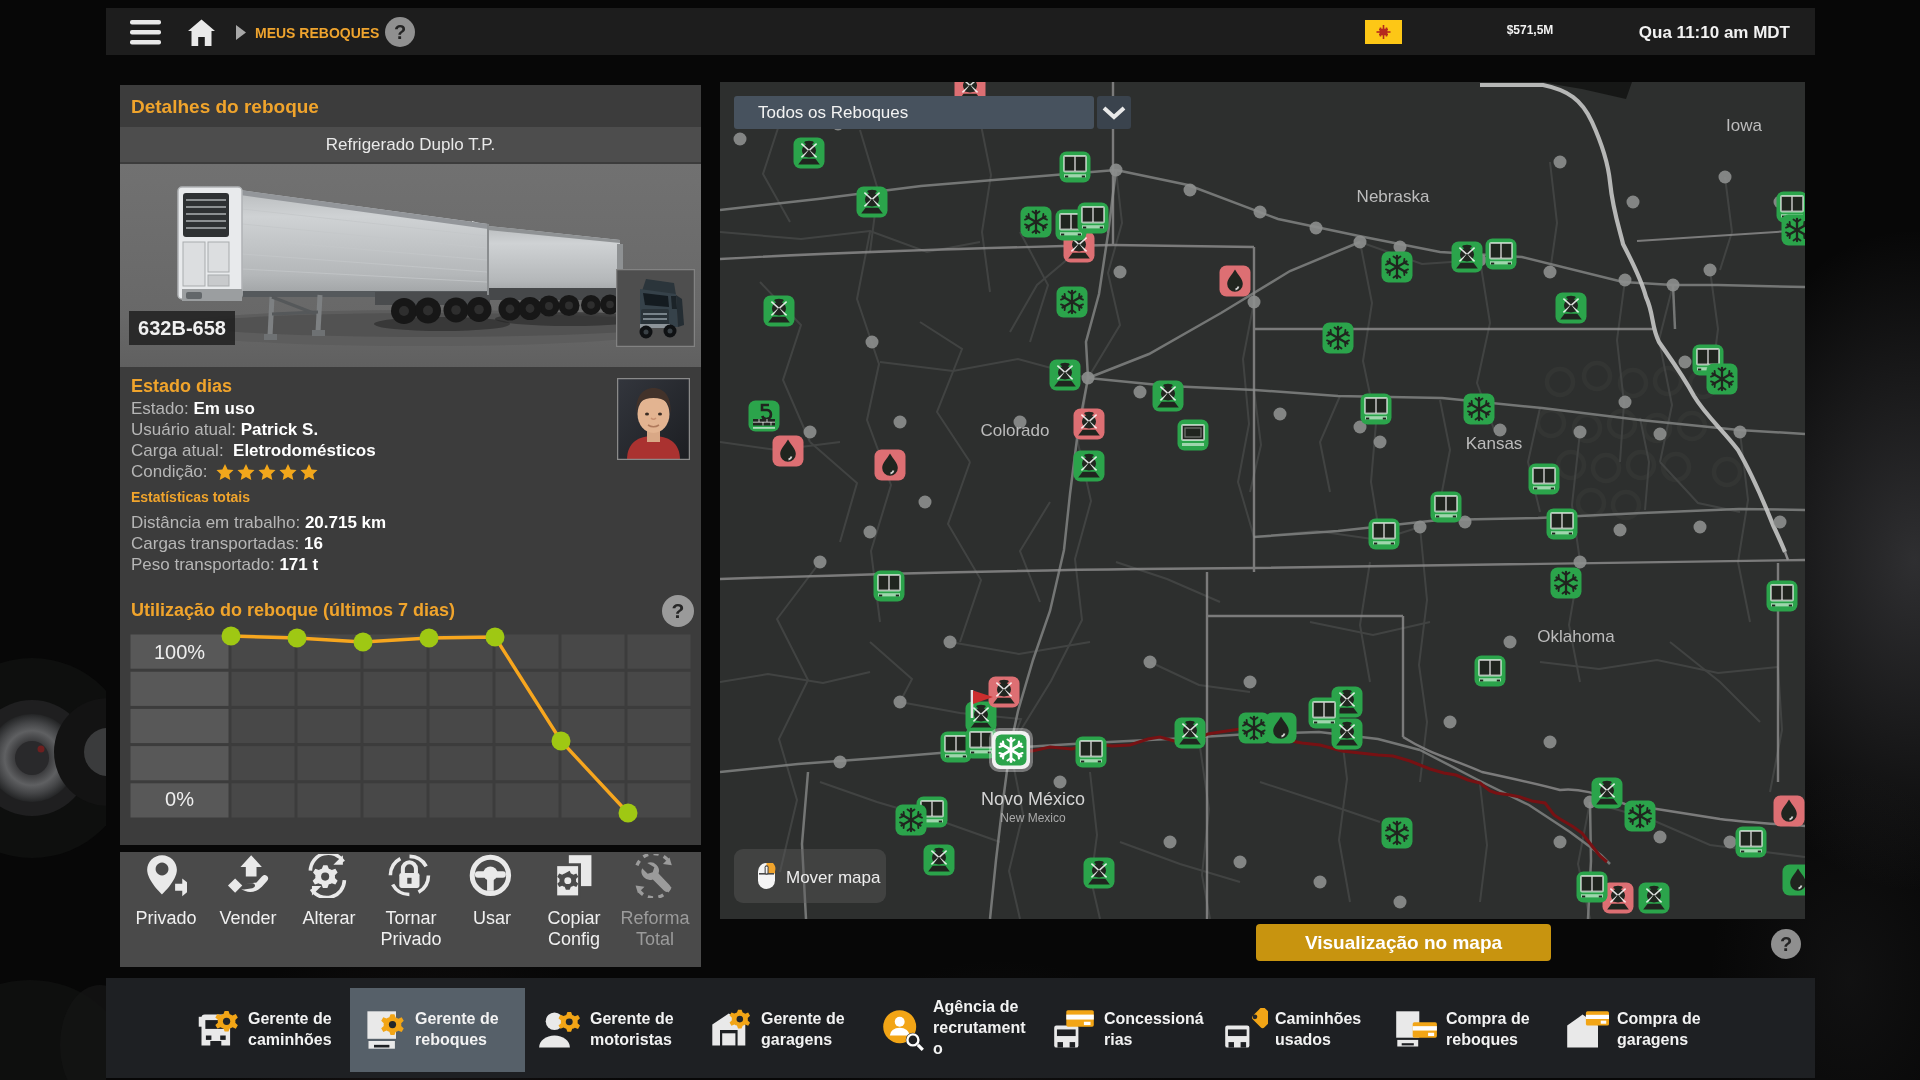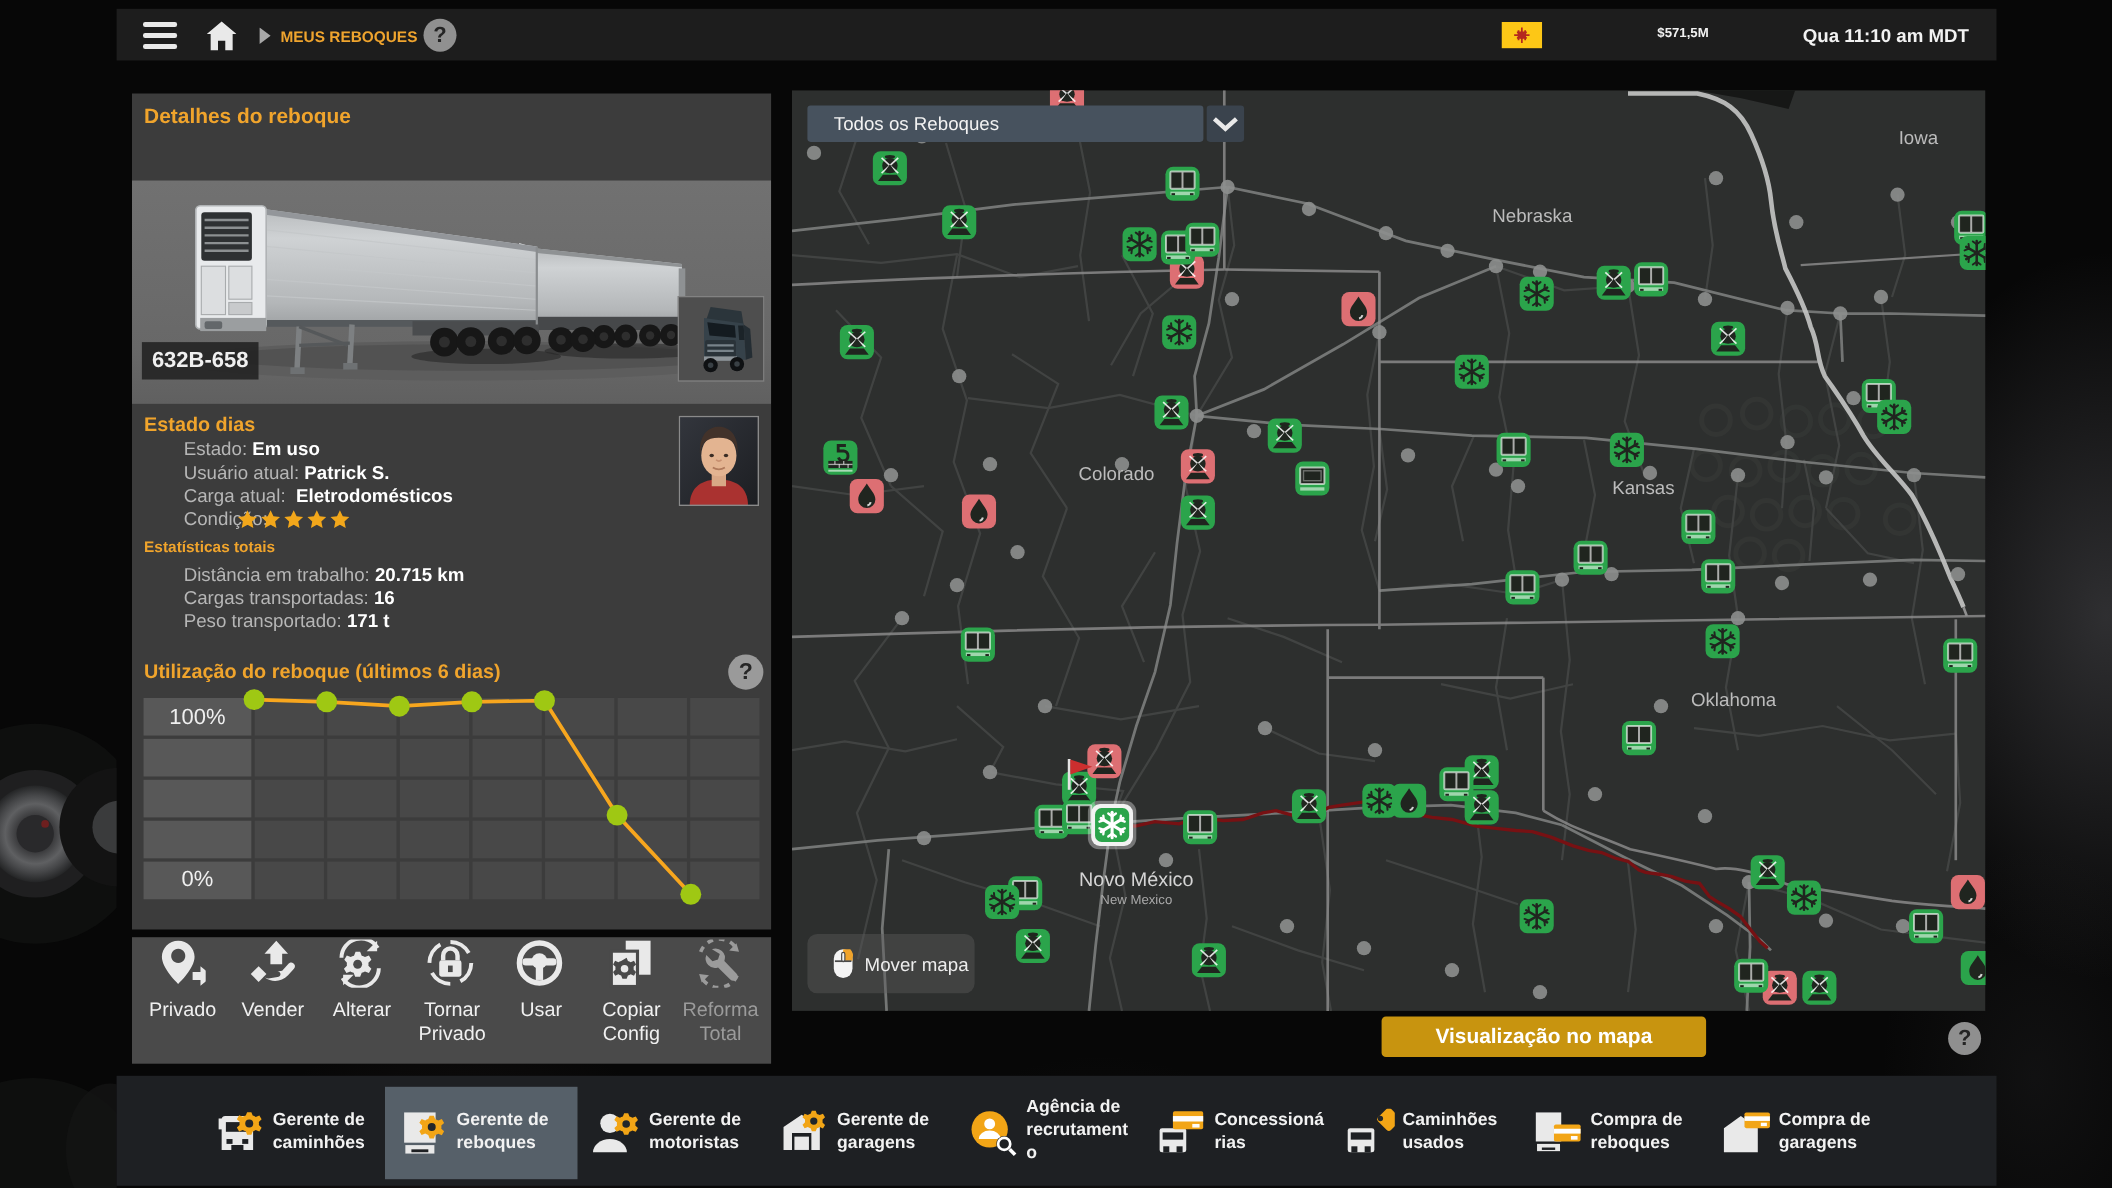--- a/index.html
+++ b/index.html
@@ -1,19 +1,19 @@
 <!DOCTYPE html>
 <html><head><meta charset="utf-8">
 <style>
  html,body{margin:0;padding:0;background:#050505;}
  #stage{position:relative;width:1920px;height:1080px;overflow:hidden;
    font-family:"Liberation Sans",sans-serif;background:#060606;}
  .abs{position:absolute;}
  .or{color:#f0a42c;font-weight:bold;}
- .lbl{color:#b6b6b6;margin-left:36px;}
+ .lbl{color:#b6b6b6;}
  .val{color:#fff;font-weight:bold;}
 </style></head><body>
 <div id="stage">
 
 <div class="abs" style="left:0;top:0;width:1920px;height:1080px;
   background:
    radial-gradient(300px 460px at 1915px 560px, rgba(150,150,158,0.28), rgba(0,0,0,0) 72%),
    radial-gradient(200px 300px at 1850px 980px, rgba(90,90,95,0.12), rgba(0,0,0,0) 70%),
    radial-gradient(300px 200px at 420px 1075px, rgba(80,60,60,0.18), rgba(0,0,0,0) 70%),
    radial-gradient(240px 170px at 1000px 1078px, rgba(90,80,80,0.10), rgba(0,0,0,0) 70%),
@@ -67,20 +67,21 @@
         <line x1="14" y1="14.5" x2="23" y2="14.5"></line>
  </g>
  <circle cx="18.5" cy="12" r="3" fill="#b5281e"></circle>
 </svg>
 <div class="abs" style="left:1440px;top:23px;width:180px;text-align:center;font-size:12px;font-weight:bold;color:#f2f2f2;">$571,5M</div>
 <div class="abs" style="left:1560px;top:23px;width:230px;text-align:right;font-size:17px;font-weight:bold;color:#f2f2f2;">Qua 11:10 am MDT</div>
 <div class="abs" style="left:120px;top:85px;width:581px;height:882px;">
       <div class="abs" style="left:0;top:0;width:581px;height:760px;background:#3c3c3c;"></div>
       <div class="abs" style="left:0;top:767px;width:581px;height:115px;background:#4a4a4a;"></div>
       <div class="abs" style="left:11px;top:11px;font-size:19px;"><span class="or" style="font-size:19px;">Detalhes do reboque</span></div>
+      <div class="abs" style="left:0;top:42px;width:581px;height:35px;background:#4d4d4d;color:#e9e9e9;font-size:17px;text-align:center;line-height:35px;">Refrigerado Duplo T.P.</div>
 <svg class="abs" style="left:0;top:79px" width="581" height="203" viewBox="0 0 581 203">
  <rect width="581" height="203" fill="#6a6a6a"></rect>
  <rect width="581" height="203" fill="url(#imgg)"></rect>
  <defs>
   <linearGradient id="imgg" x1="0" y1="0" x2="0" y2="1">
    <stop offset="0" stop-color="#717171"></stop>
             <stop offset="0.75" stop-color="#686868"></stop>
             <stop offset="1" stop-color="#606060"></stop>
   </linearGradient>
   <linearGradient id="side1" x1="0" y1="0" x2="0" y2="1">
@@ -238,21 +239,21 @@
       <svg class="abs" style="left:159px;top:378px" width="18" height="18" viewBox="0 0 20 19">
         <path d="M10,0.5 L12.9,6.6 19.5,7.4 14.6,11.9 15.9,18.4 10,15.1 4.1,18.4 5.4,11.9 0.5,7.4 7.1,6.6 Z" fill="#f2a71b"></path>
       </svg>
       <svg class="abs" style="left:180px;top:378px" width="18" height="18" viewBox="0 0 20 19">
         <path d="M10,0.5 L12.9,6.6 19.5,7.4 14.6,11.9 15.9,18.4 10,15.1 4.1,18.4 5.4,11.9 0.5,7.4 7.1,6.6 Z" fill="#f2a71b"></path>
       </svg>
       <div class="abs or" style="left:11px;top:404px;font-size:14px;">Estatísticas totais</div>
       <div class="abs" style="left:11px;top:428px;font-size:17px;"><span class="lbl">Distância em trabalho: </span><span class="val">20.715 km</span></div>
       <div class="abs" style="left:11px;top:449px;font-size:17px;"><span class="lbl">Cargas transportadas: </span><span class="val">16</span></div>
       <div class="abs" style="left:11px;top:470px;font-size:17px;"><span class="lbl">Peso transportado: </span><span class="val">171 t</span></div>
-      <div class="abs or" style="left:11px;top:515px;font-size:18px;">Utilização do reboque (últimos 6 dias)</div>
+      <div class="abs or" style="left:11px;top:515px;font-size:18px;">Utilização do reboque (últimos 7 dias)</div>
       <div class="abs" style="left:542px;top:510px;width:32px;height:32px;border-radius:16px;background:#9a9a9a;color:#262626;font-weight:bold;font-size:21px;text-align:center;line-height:32px;">?</div>
       <svg class="abs" style="left:0;top:0" width="581" height="882" viewBox="0 0 581 882">
         <rect x="10.5" y="549.5" width="98.0" height="34.2" fill="#585858"></rect>
         <rect x="111.5" y="549.5" width="63.0" height="34.2" fill="#484848"></rect>
         <rect x="177.5" y="549.5" width="63.0" height="34.2" fill="#484848"></rect>
         <rect x="243.5" y="549.5" width="63.0" height="34.2" fill="#484848"></rect>
         <rect x="309.5" y="549.5" width="63.0" height="34.2" fill="#484848"></rect>
         <rect x="375.5" y="549.5" width="63.0" height="34.2" fill="#484848"></rect>
         <rect x="441.5" y="549.5" width="63.0" height="34.2" fill="#484848"></rect>
         <rect x="507.5" y="549.5" width="63.0" height="34.2" fill="#484848"></rect>

